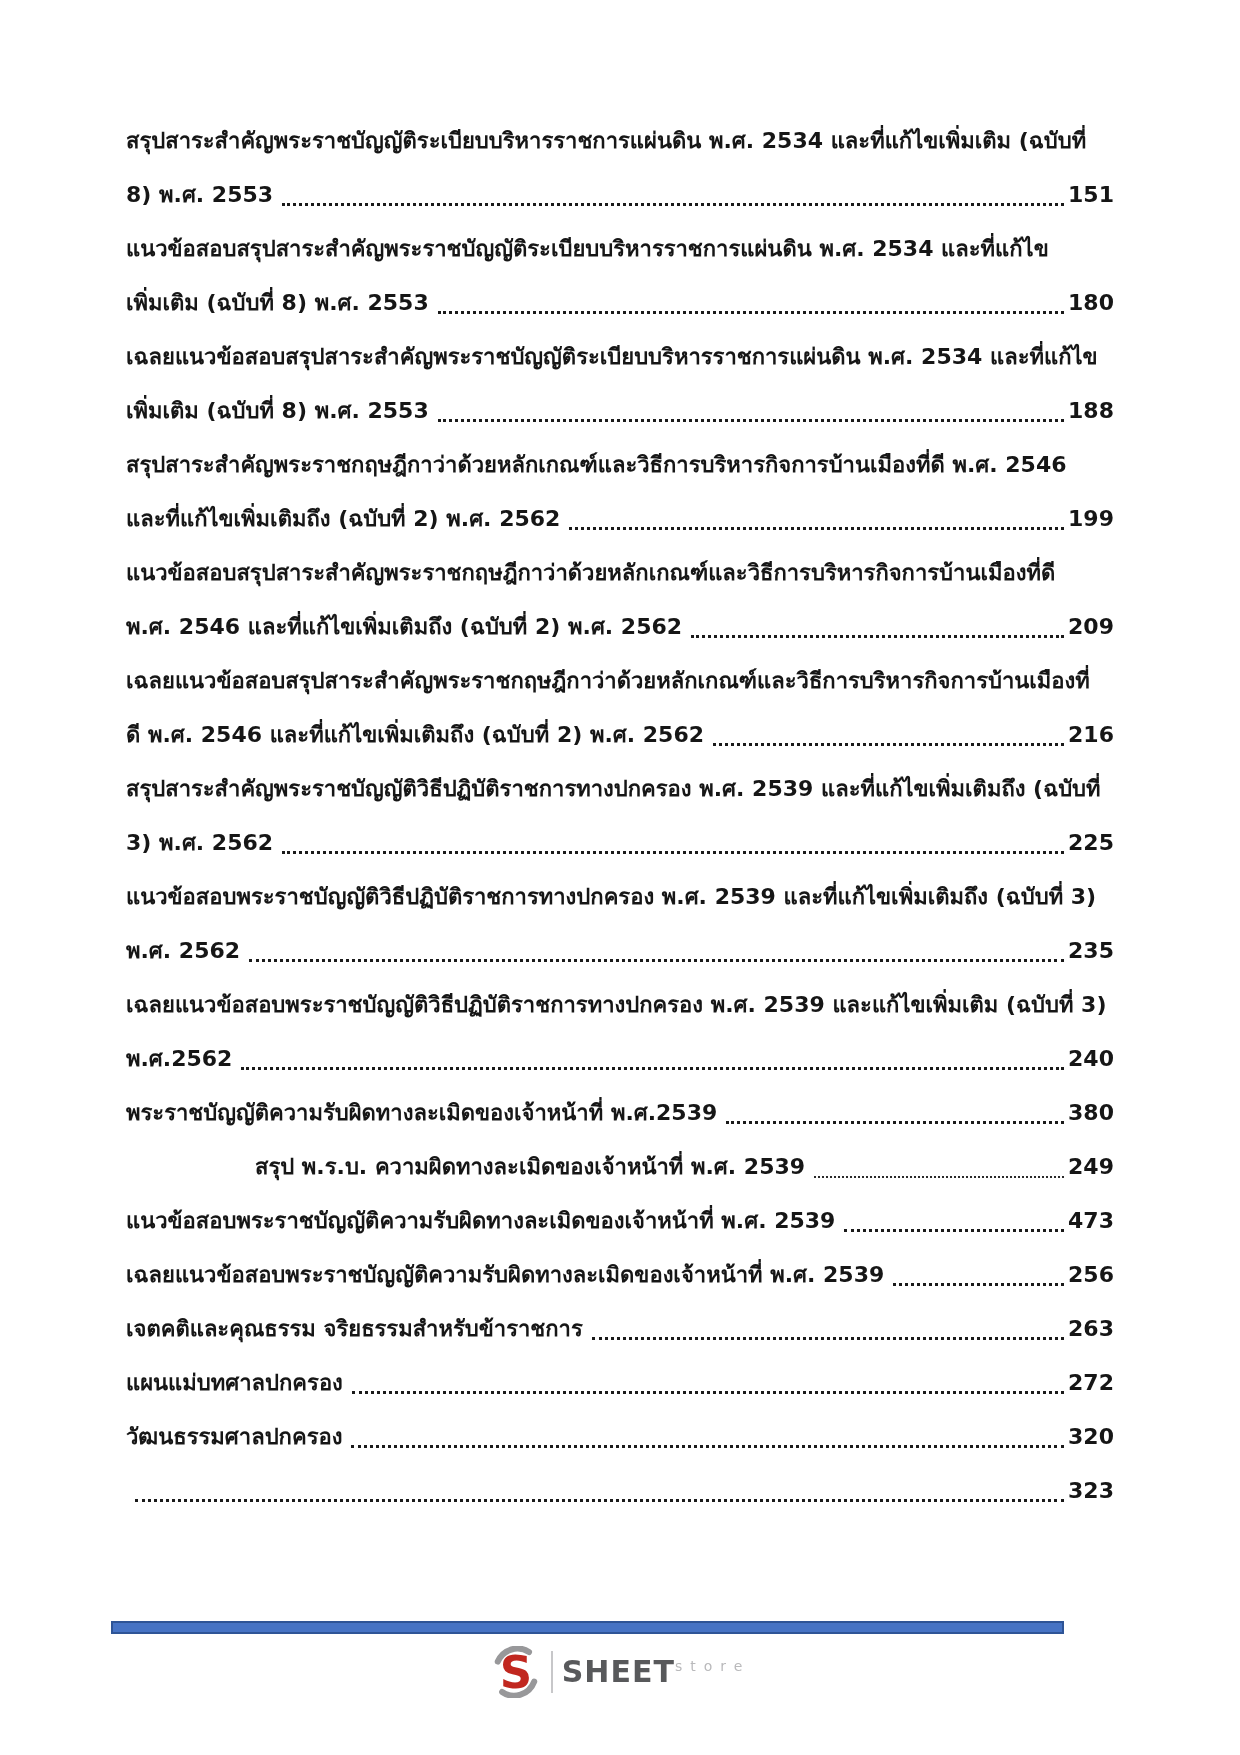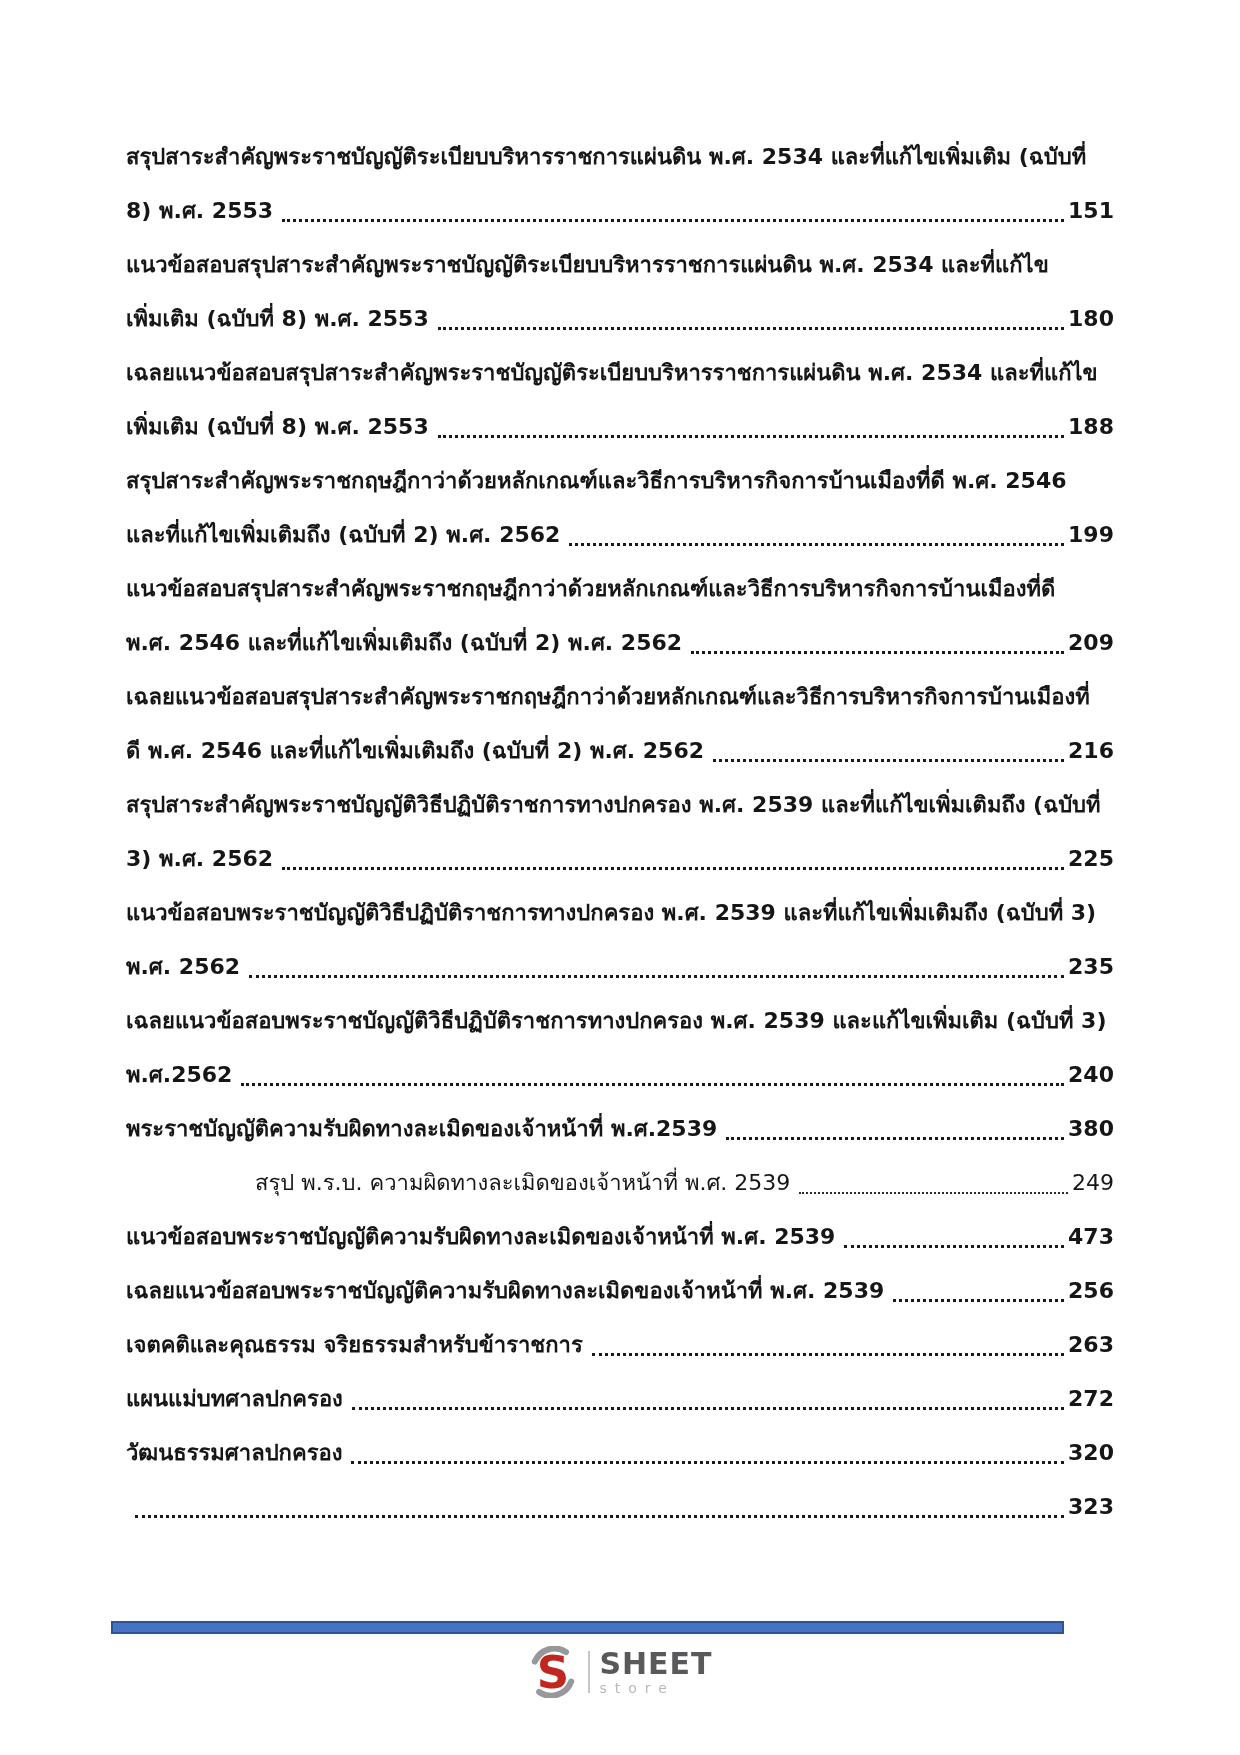--- a/index.html
+++ b/index.html
@@ -3,51 +3,51 @@
 <meta charset="utf-8">
 <style>
   html,body { margin:0; padding:0; }
   body {
     width:1240px; height:1755px; position:relative;
     background:#ffffff; color:#161616;
     font-family:"DejaVu Sans","Liberation Sans",sans-serif;
     overflow:hidden;
   }
   .toc {
-    position:absolute; left:126px; top:130px; width:988px;
+    position:absolute; left:126px; top:114px; width:988px;
   }
   .entry { margin:0; }
   .l1 {
     height:54px; line-height:54px; white-space:nowrap;
     font-size:22px; font-weight:700; overflow:visible;
   }
   .row {
     height:54px; line-height:54px; display:flex; align-items:stretch;
     white-space:nowrap; font-size:22px; font-weight:700;
   }
   .row .txt { flex:0 0 auto; }
   .leader {
     flex:1 1 auto; align-self:flex-end;
     border-bottom:3px dotted #1a1a1a;
     margin:0 4px 16px 9px; min-width:20px;
   }
   .pg { flex:0 0 auto; text-align:left; }
-  .entry.sub .row { font-weight:400; padding-left:129px; }
+  .entry.sub .row { font-weight:700; padding-left:129px; }
   .entry.sub .leader { border-bottom-width:2px; border-bottom-color:#2a2a2a; }
   .footer-rule {
     position:absolute; left:111px; top:1621px; width:953px; height:13px;
     box-sizing:border-box; border:2px solid #2e5496; background:#4673c4;
   }
   .logo {
     position:absolute; top:1644px; left:0; right:0; height:56px;
     display:flex; justify-content:center; align-items:center; gap:9px;
   }
   .logo-icon { width:52px; height:52px; flex:0 0 auto; }
   .logo-divider { width:2px; height:42px; background:#c7c7c9; flex:0 0 auto; }
-  .logo-text { display:flex; flex-direction:column; justify-content:center; }
+  .logo-text { display:flex; flex-direction:row; justify-content:center; }
   .logo-title {
     font-size:30px; font-weight:700; color:#58595b;
     letter-spacing:1px; line-height:30px;
   }
   .logo-sub {
     font-size:14px; font-weight:400; color:#b9b9bb;
     letter-spacing:8px; line-height:16px; margin-top:1px;
   }
 </style>
 </head>

